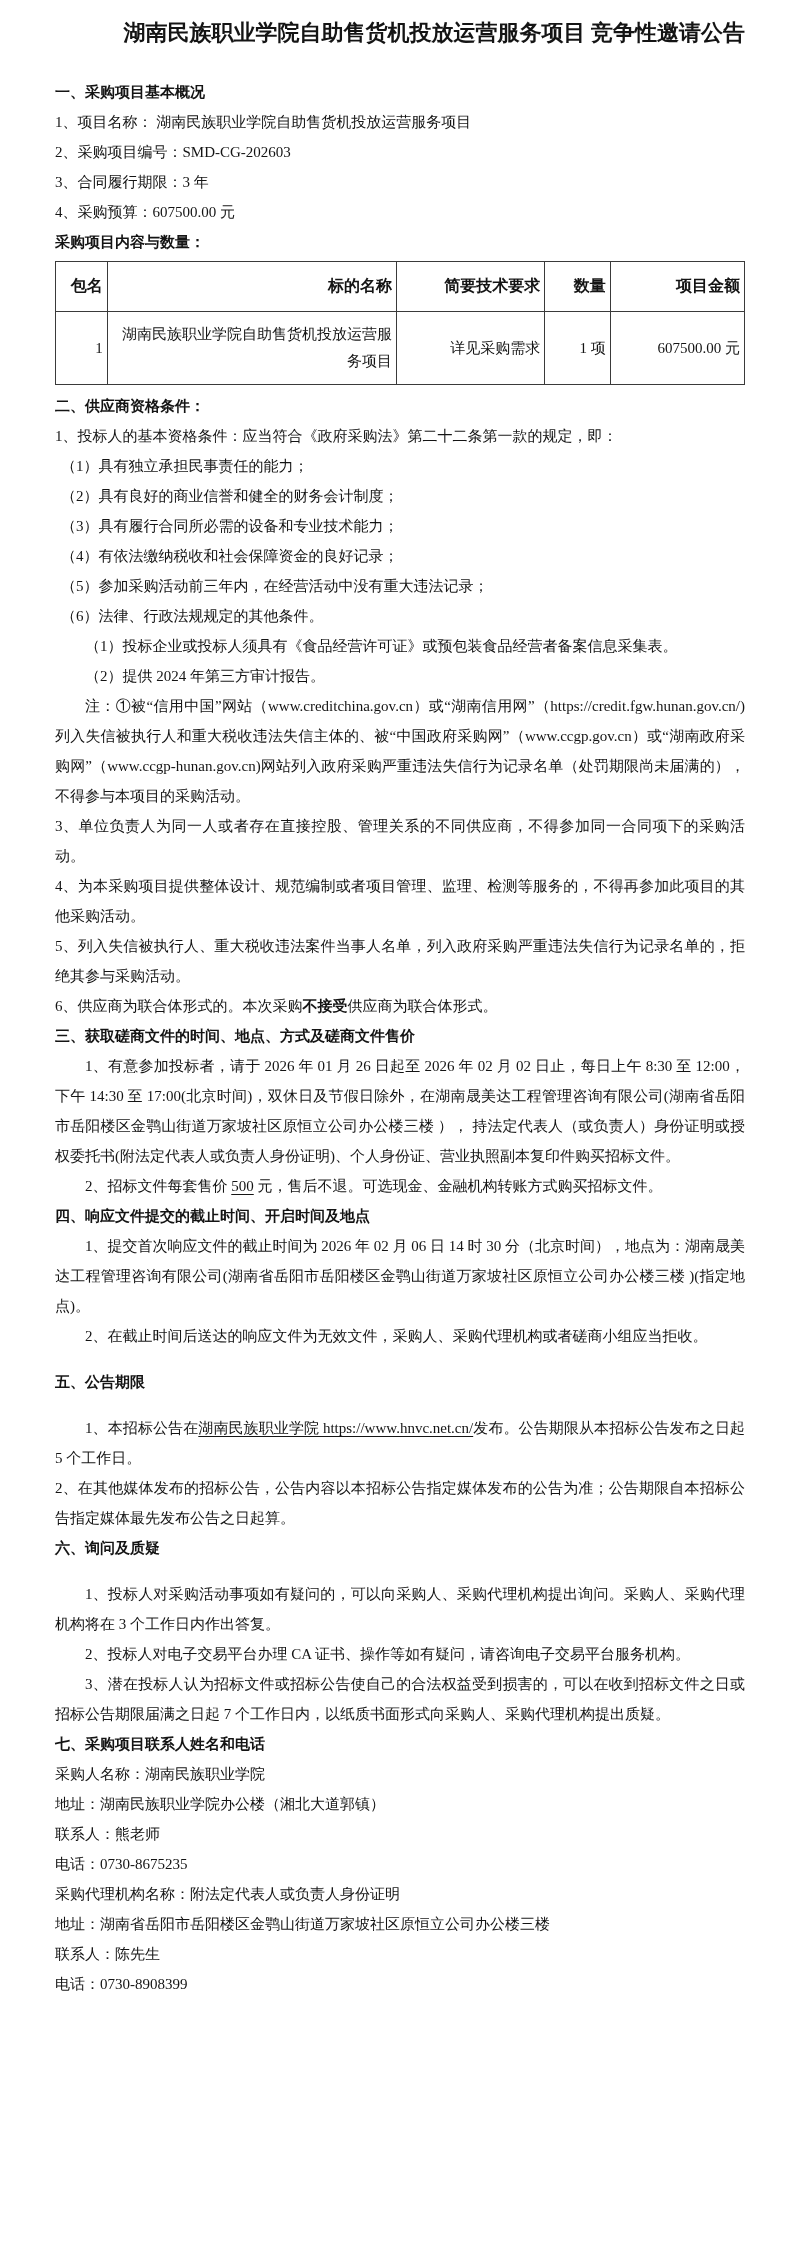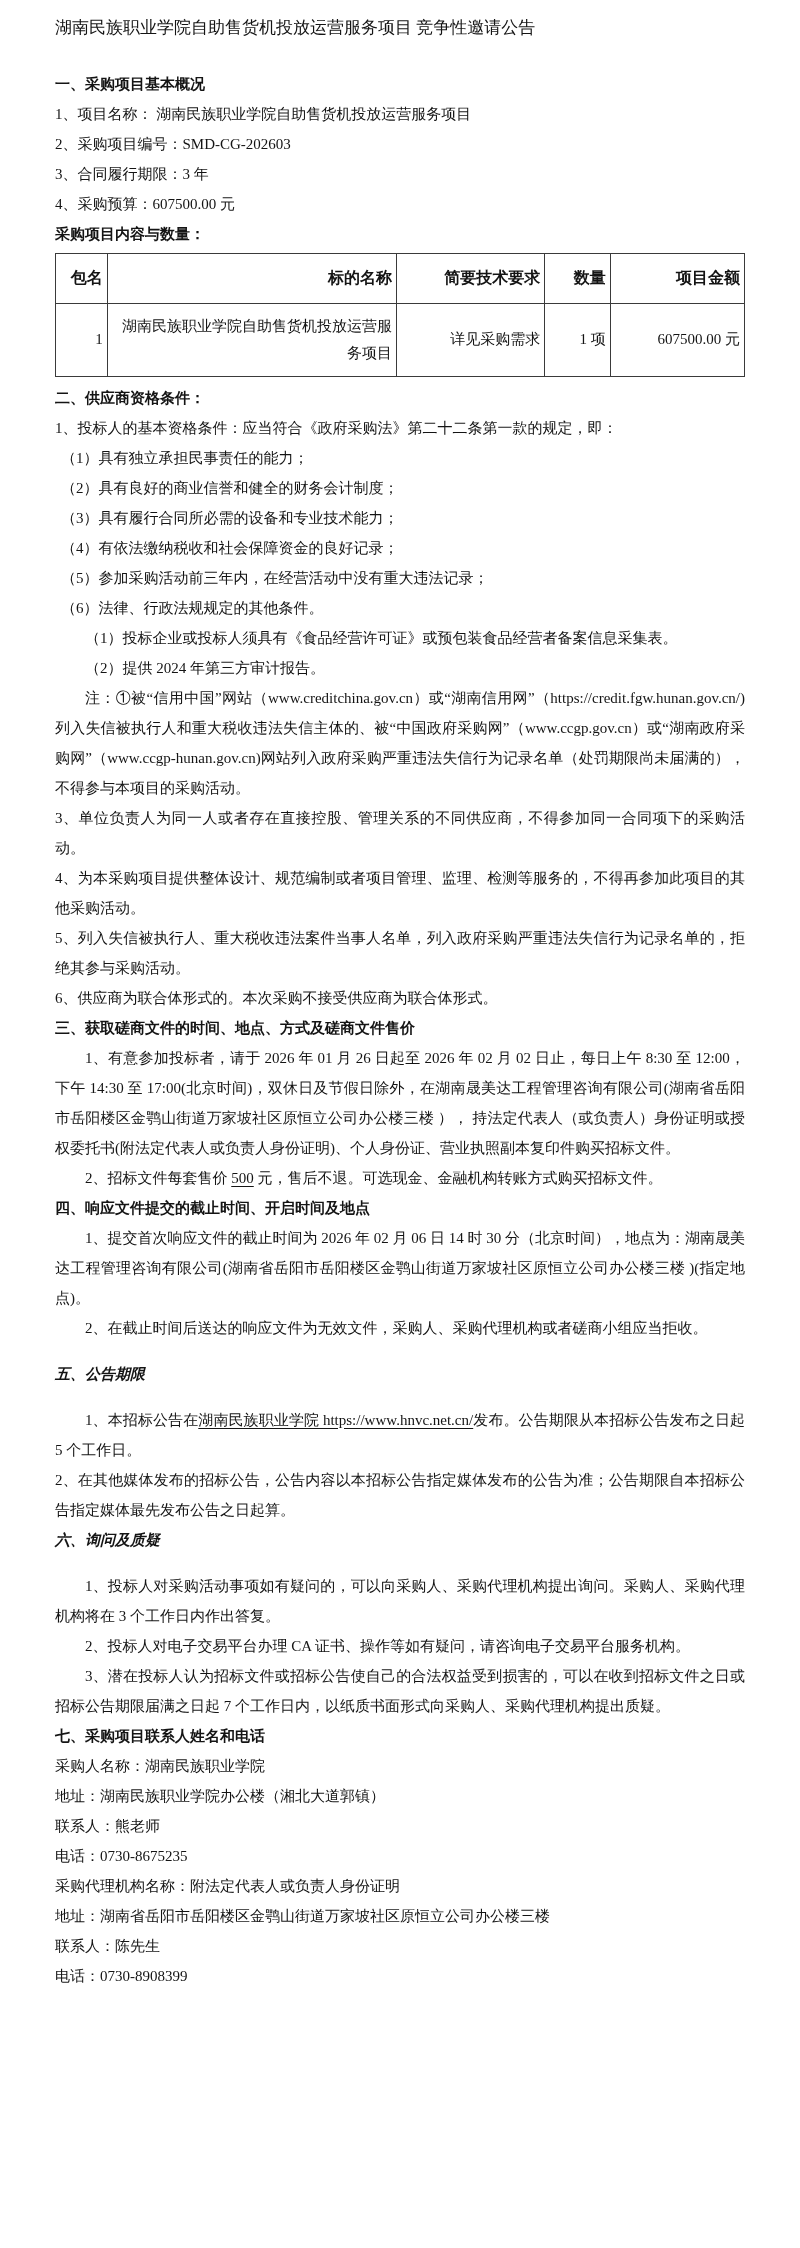--- a/index.html
+++ b/index.html
@@ -7,34 +7,34 @@
   .page {
     box-sizing: border-box;
     width: 800px;
     min-height: 2248px;
     padding: 8px 55px 40px 55px;
     font-family: "Liberation Serif", "DejaVu Serif", serif;
     font-size: 15px;
     color: #141414;
   }
   .doc-title {
-    font-size: 17px;
-    font-weight: normal;
-    text-align: left;
+    font-size: 22px;
+    font-weight: bold;
+    text-align: right;
     margin: 6px 0 26px 0;
     line-height: 1.7;
   }
   p { margin: 0; line-height: 2.0; text-align: justify; }
   .hd { font-weight: bold; }
   .ind2 { text-indent: 2em; }
   .ind05 { text-indent: 0.4em; }
   .u { text-decoration: underline; text-underline-offset: 3px; }
-  .b { font-weight: normal; }
+  .b { font-weight: bold; }
   .gap-above { margin-top: 16px; }
-  .gap-below { margin-bottom: 16px; font-style: italic; }
+  .gap-below { margin-bottom: 16px; }
   table.items {
     width: 100%;
     border-collapse: collapse;
     margin: 4px 0 6px 0;
     text-align: right;
   }
   table.items th, table.items td {
     border: 1.5px solid #3a3a3a;
     padding: 6px 4px;
     line-height: 1.8;

